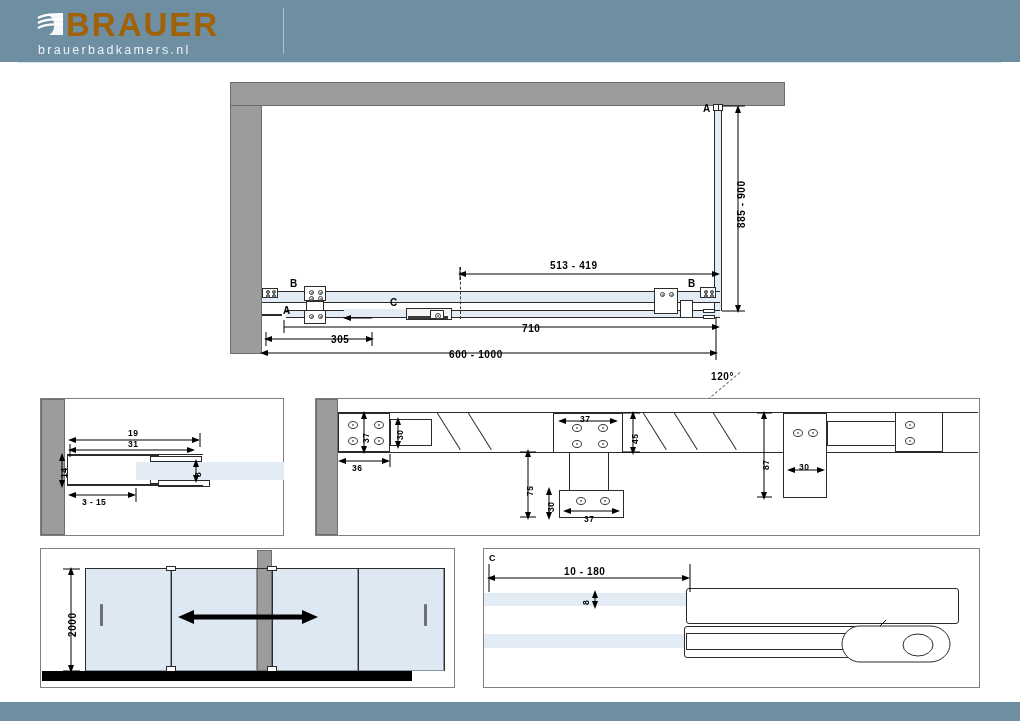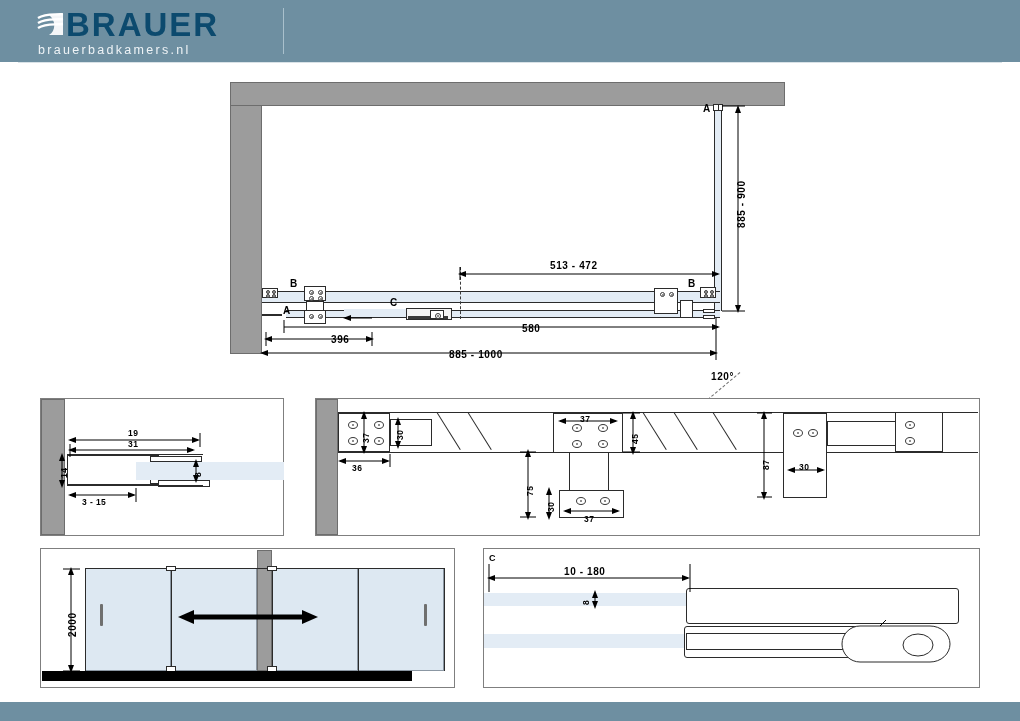--- a/index.html
+++ b/index.html
@@ -29,21 +29,21 @@
     position:absolute;left:36px;top:8px;width:260px;height:50px;
     color:#ffffff;
   }
   .logo-mark{
     position:absolute;left:0px;top:5px;width:30px;height:26px;
     overflow:hidden;
   }
   .logo-text{
     position:absolute;left:30px;top:0px;
     font-size:33px;font-weight:bold;letter-spacing:2px;
-    line-height:34px;color:#0c4a6e;
+    line-height:34px;color:#a16207;
     font-family:"Liberation Sans", sans-serif;
   }
   .logo-sub{
     position:absolute;left:2px;top:35px;
     font-size:12.5px;letter-spacing:2.3px;color:#eef3f6;
     font-family:"Liberation Sans", sans-serif;
   }
   .header-divider{
     position:absolute;left:283px;top:8px;width:1px;height:46px;
     background:#a9c0cc;
@@ -247,24 +247,24 @@
 
       <line class="arrowline" x1="345" y1="318" x2="372" y2="318"></line>
       <polygon points="343,318 351,315 351,321" fill="#000"></polygon>
 
       <line class="arrowline" x1="262" y1="353" x2="716" y2="353"></line>
       <polygon points="260,353 268,350 268,356" fill="#000"></polygon>
       <polygon points="718,353 710,350 710,356" fill="#000"></polygon>
       <line class="arrowline" x1="716" y1="318" x2="716" y2="360"></line>
     </svg>
 
-    <div class="dimtxt" style="left:550px;top:260px;">513 - 472</div>
-    <div class="dimtxt" style="left:522px;top:323px;">580</div>
-    <div class="dimtxt" style="left:331px;top:334px;">396</div>
-    <div class="dimtxt" style="left:449px;top:349px;">885 - 1000</div>
+    <div class="dimtxt" style="left:550px;top:260px;">513 - 419</div>
+    <div class="dimtxt" style="left:522px;top:323px;">710</div>
+    <div class="dimtxt" style="left:331px;top:334px;">305</div>
+    <div class="dimtxt" style="left:449px;top:349px;">600 - 1000</div>
   </div>
 
   <div class="panel" style="left:40px;top:398px;width:244px;height:138px;"></div>
   <div class="panel-tag" style="left:46px;top:403px;">A</div>
   <div>
     <div class="wall" style="left:41px;top:399px;width:24px;height:136px;"></div>
 
     <div class="box" style="left:67px;top:455px;width:92px;height:30px;"></div>
     <div class="box" style="left:150px;top:456px;width:52px;height:6px;"></div>
     <div class="box" style="left:150px;top:477px;width:52px;height:7px;"></div>

